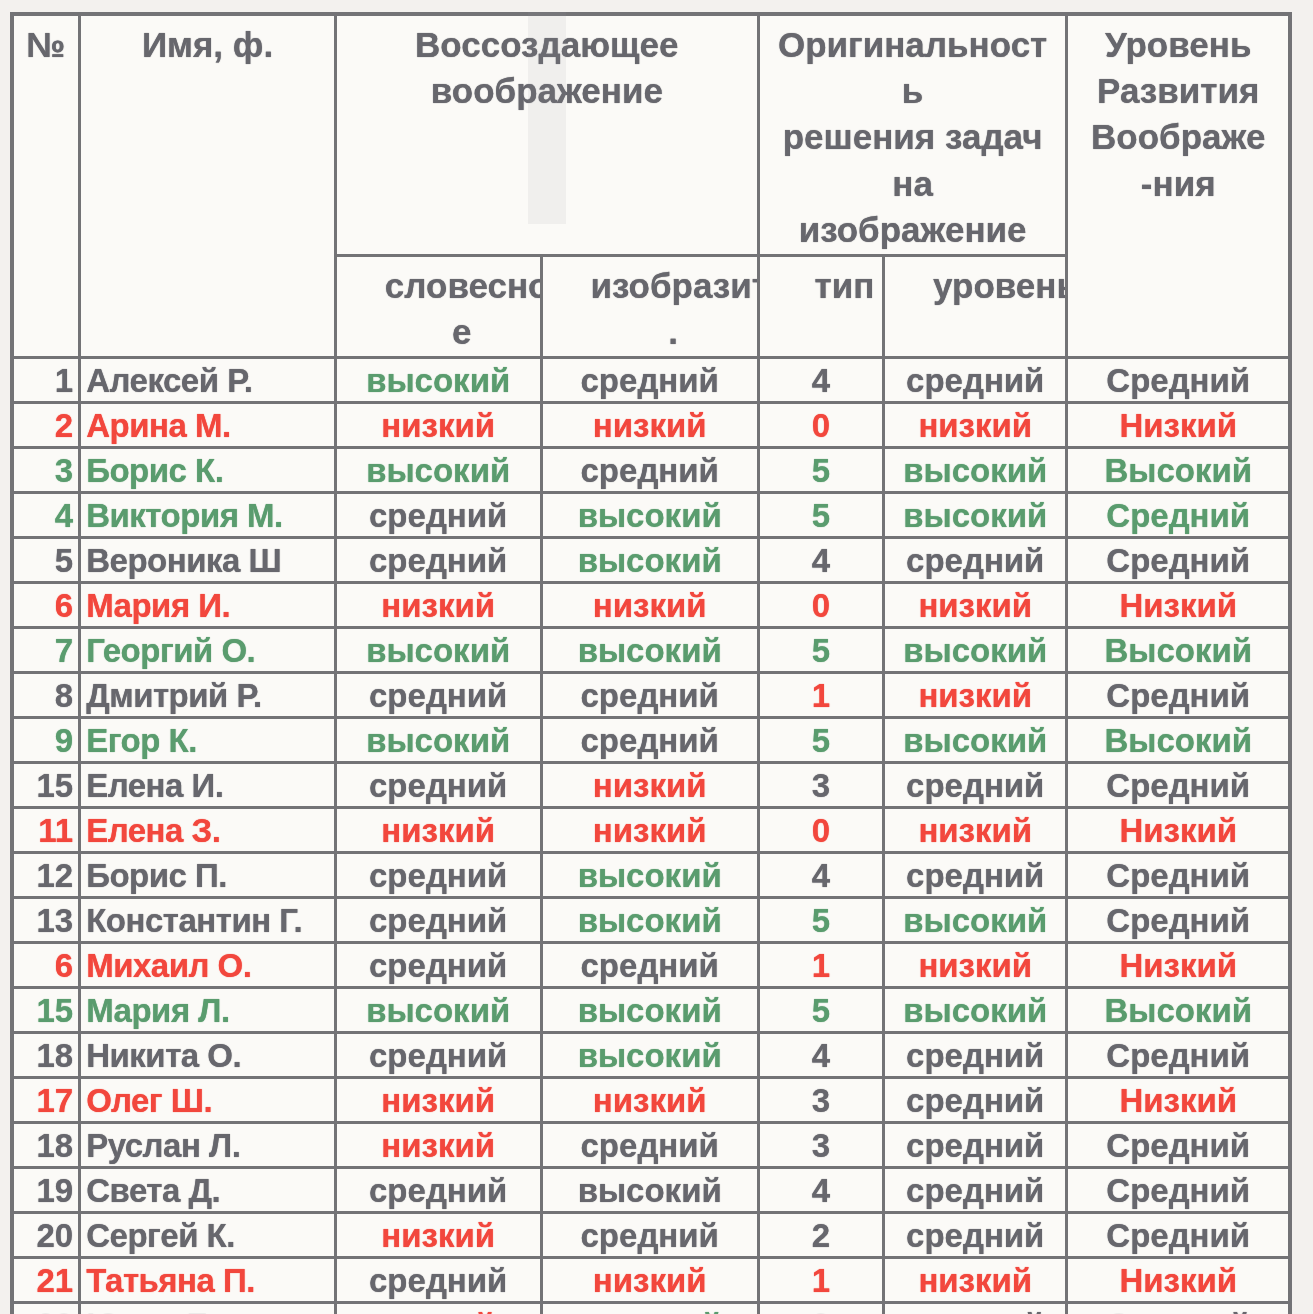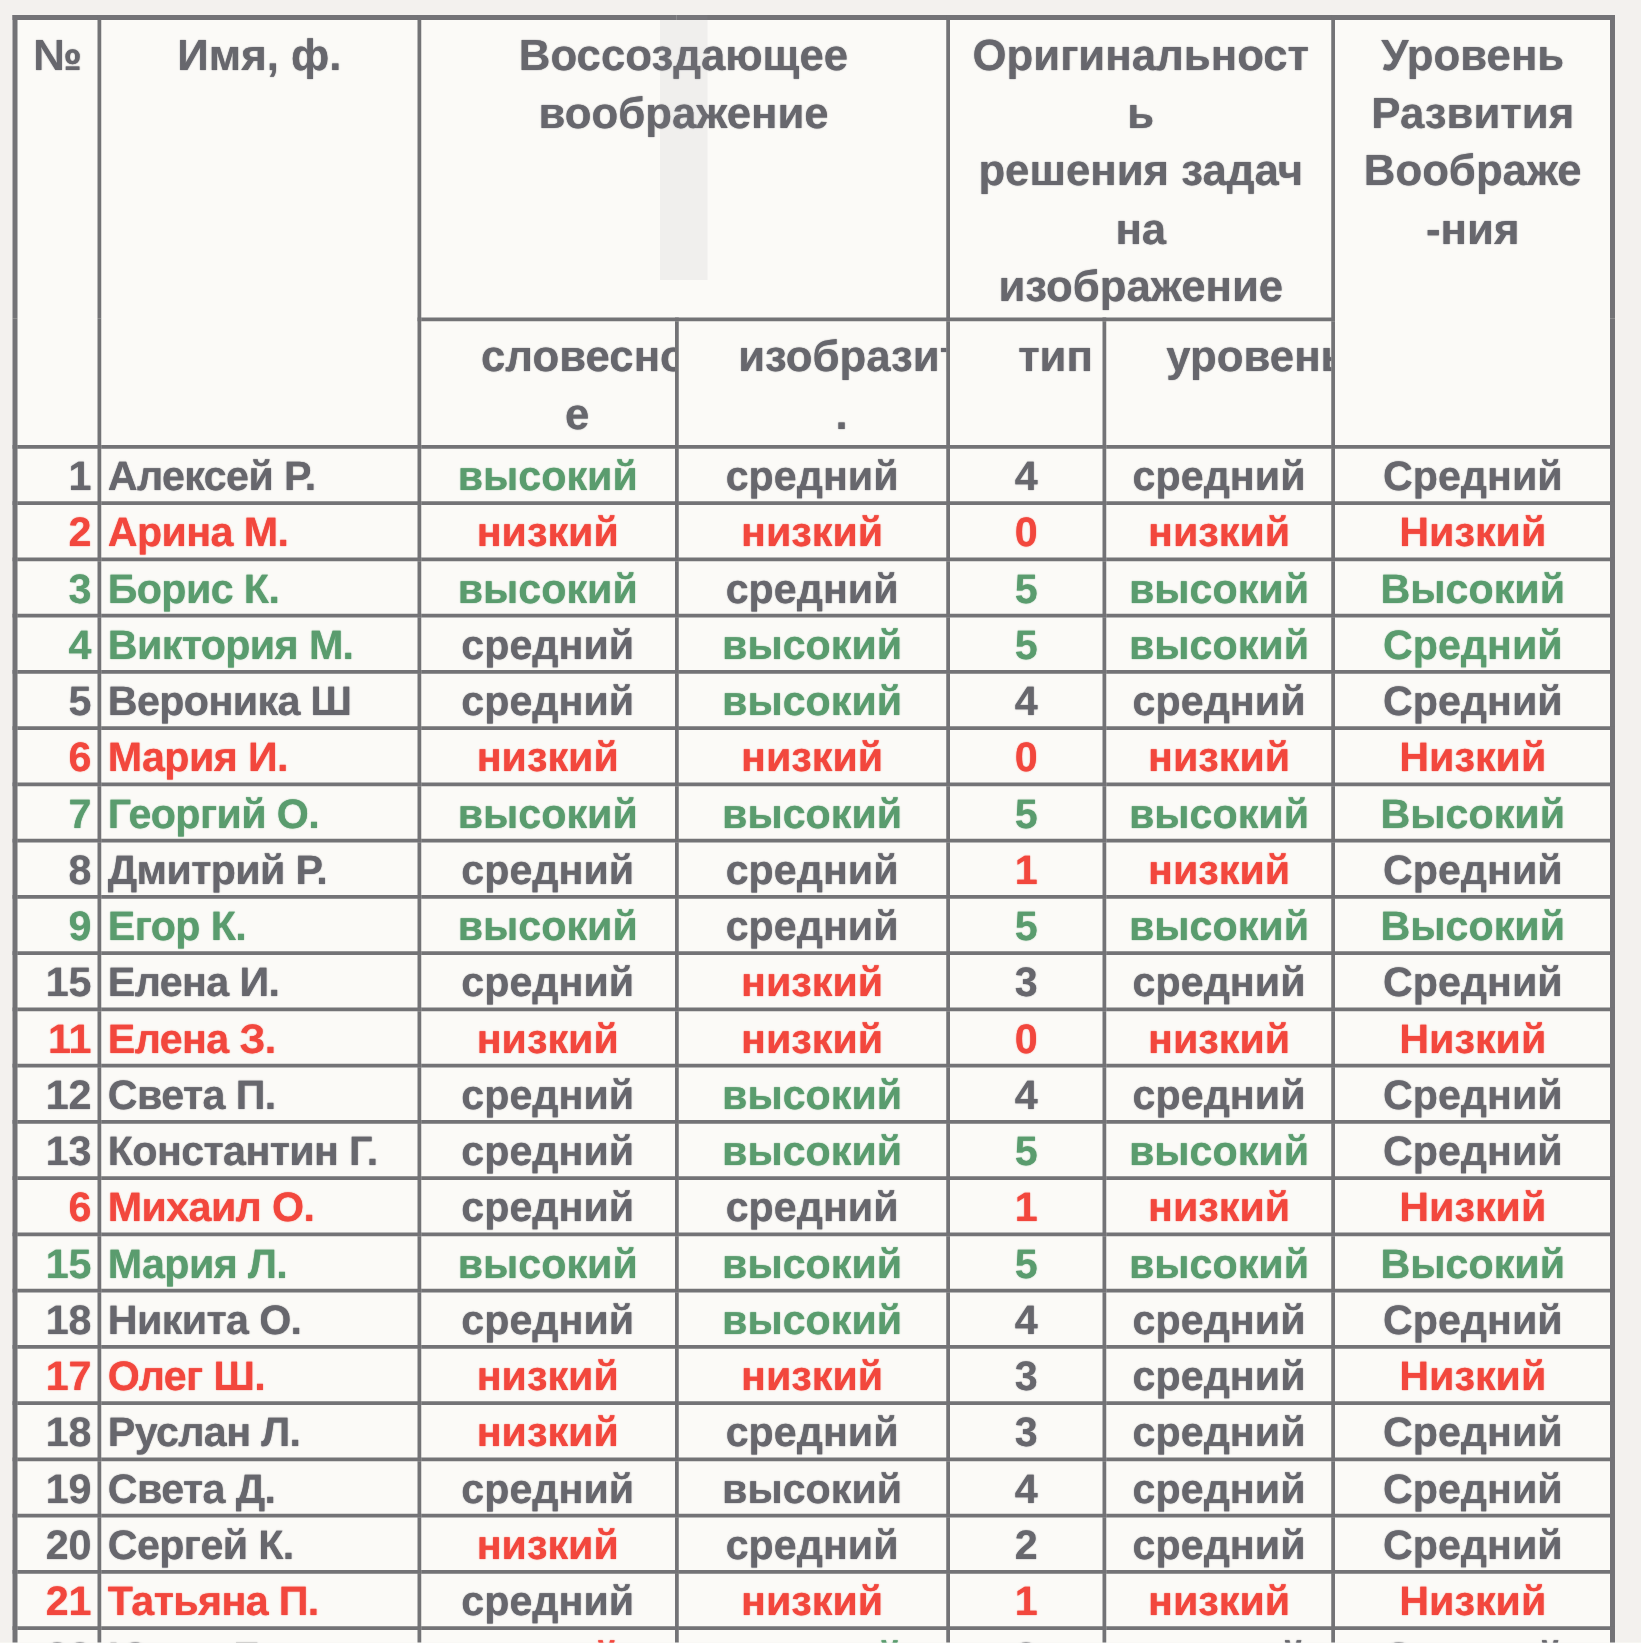--- a/index.html
+++ b/index.html
@@ -198,21 +198,21 @@
           <td class="num c-red">11</td>
           <td class="name c-red">Елена З.</td>
           <td class="val c-red">низкий</td>
           <td class="val c-red">низкий</td>
           <td class="val c-red">0</td>
           <td class="val c-red">низкий</td>
           <td class="val c-red">Низкий</td>
         </tr>
         <tr>
           <td class="num c-gray">12</td>
-          <td class="name c-gray">Света П.</td>
+          <td class="name c-gray">Борис П.</td>
           <td class="val c-gray">средний</td>
           <td class="val c-green">высокий</td>
           <td class="val c-gray">4</td>
           <td class="val c-gray">средний</td>
           <td class="val c-gray">Средний</td>
         </tr>
         <tr>
           <td class="num c-gray">13</td>
           <td class="name c-gray">Константин Г.</td>
           <td class="val c-gray">средний</td>

